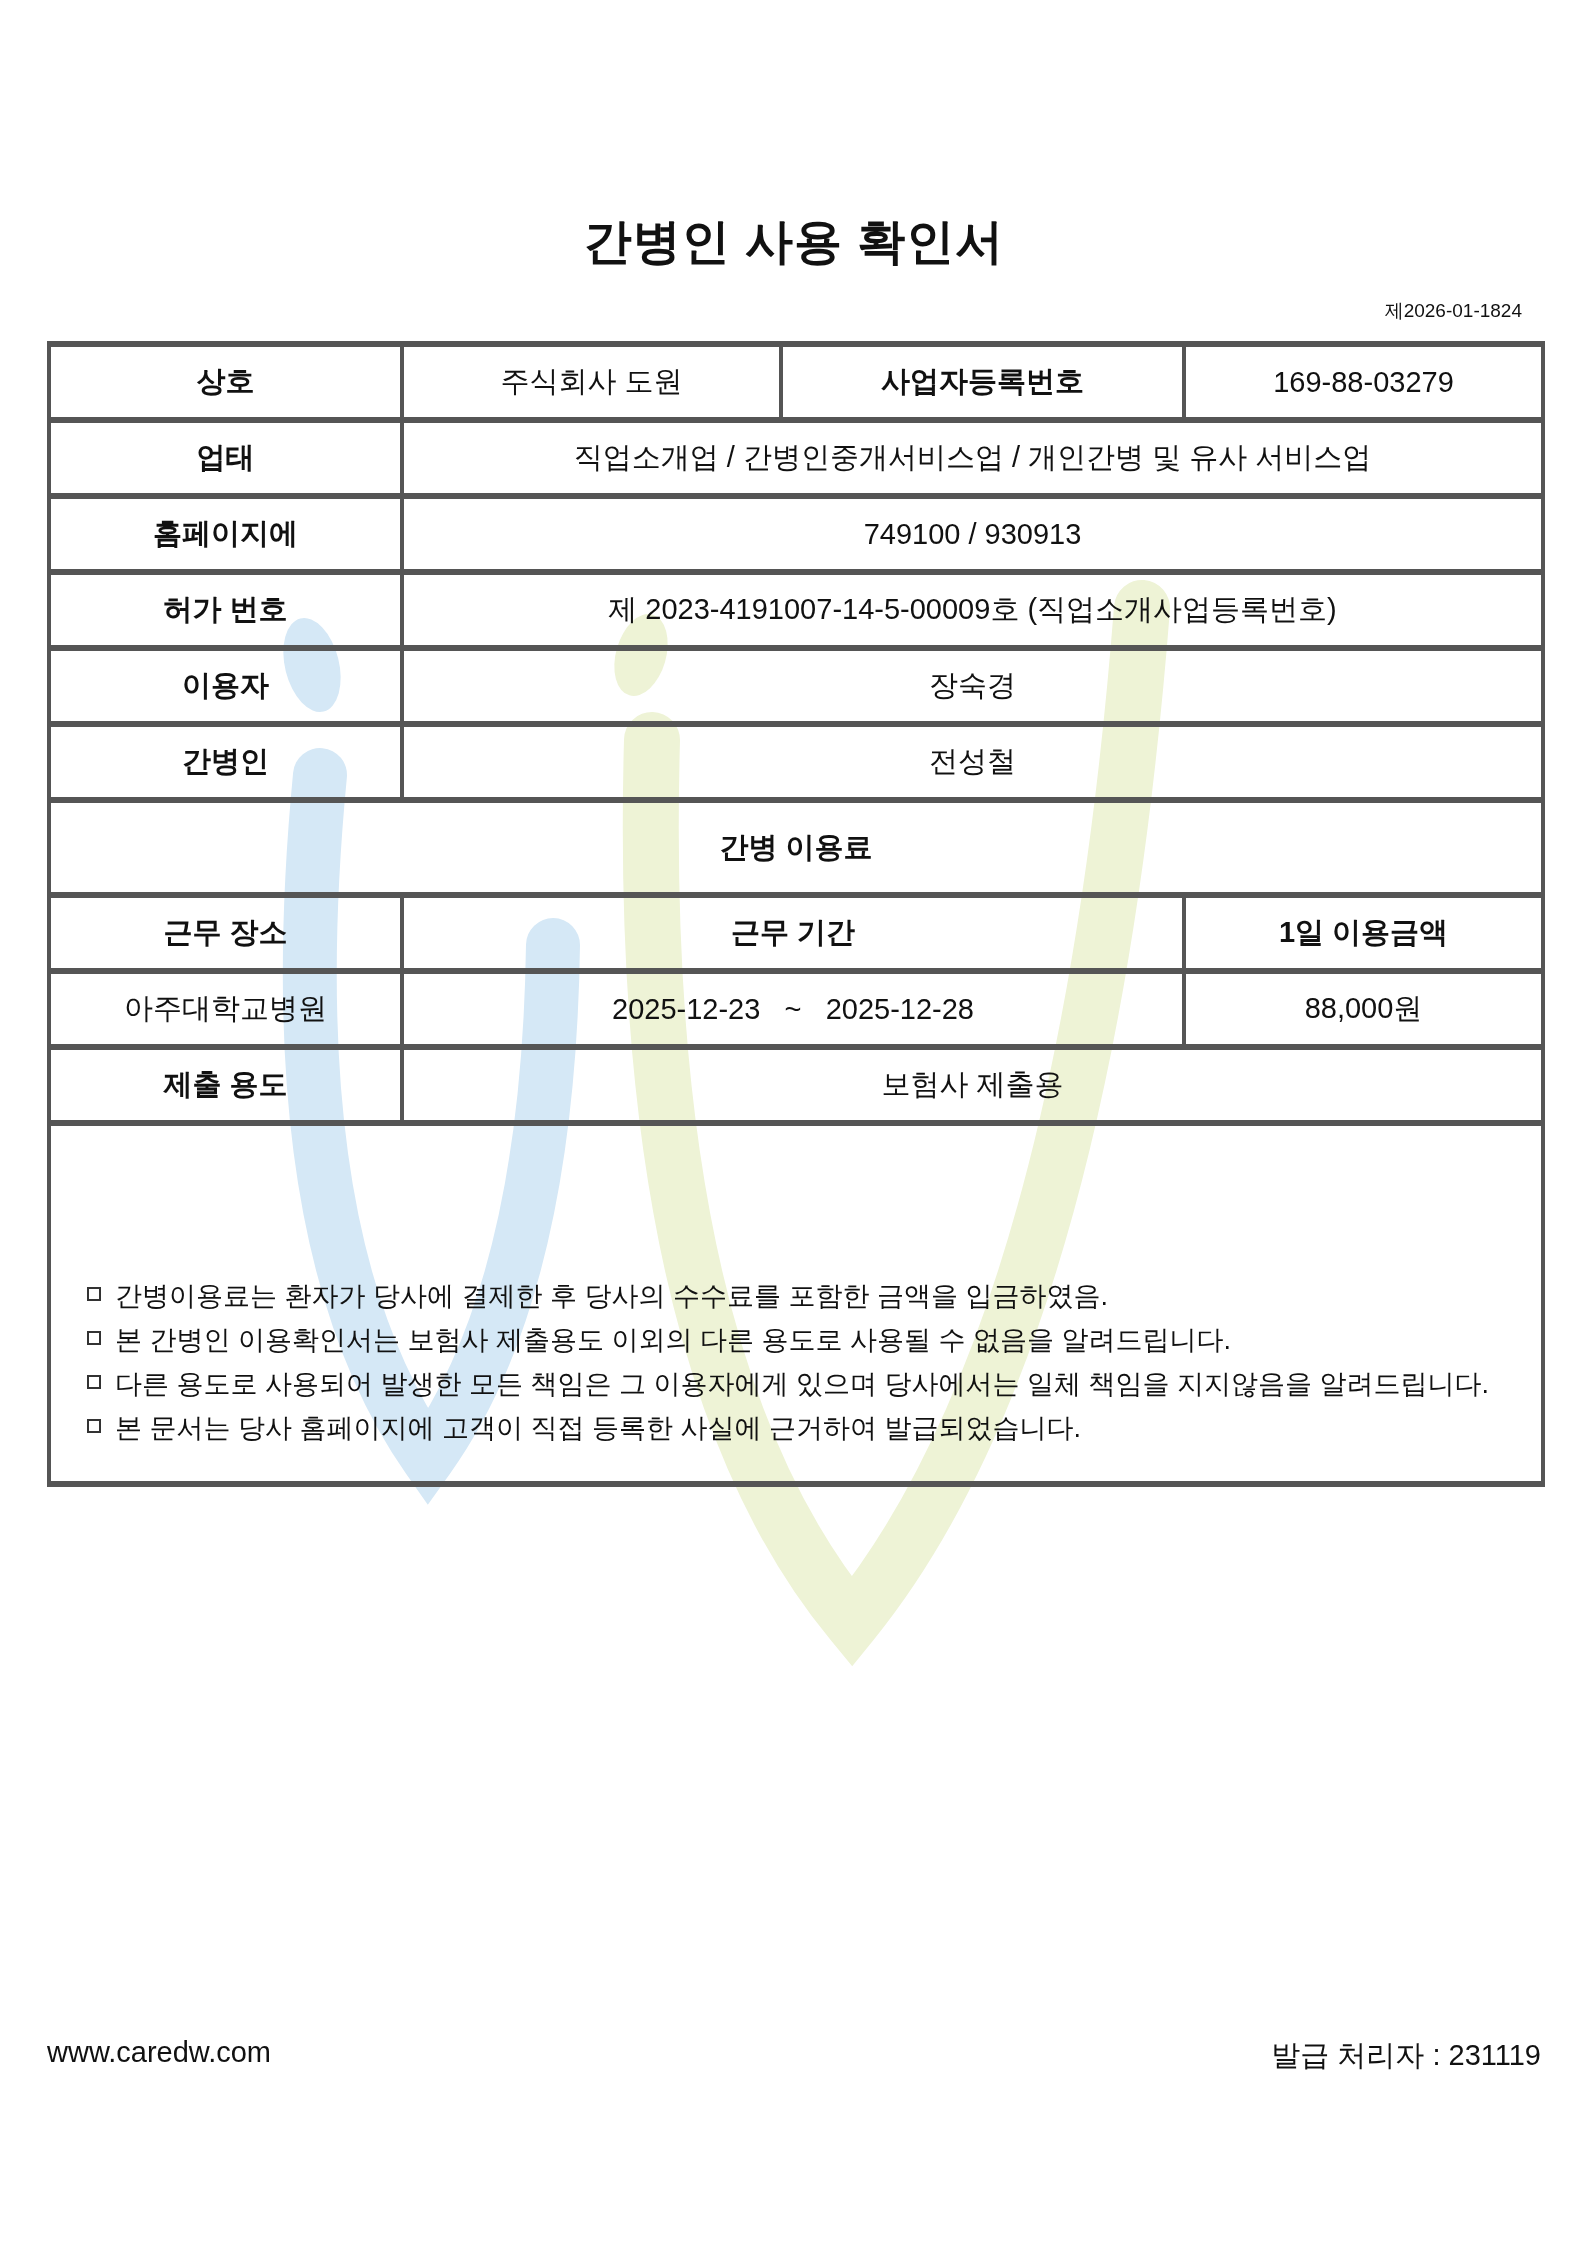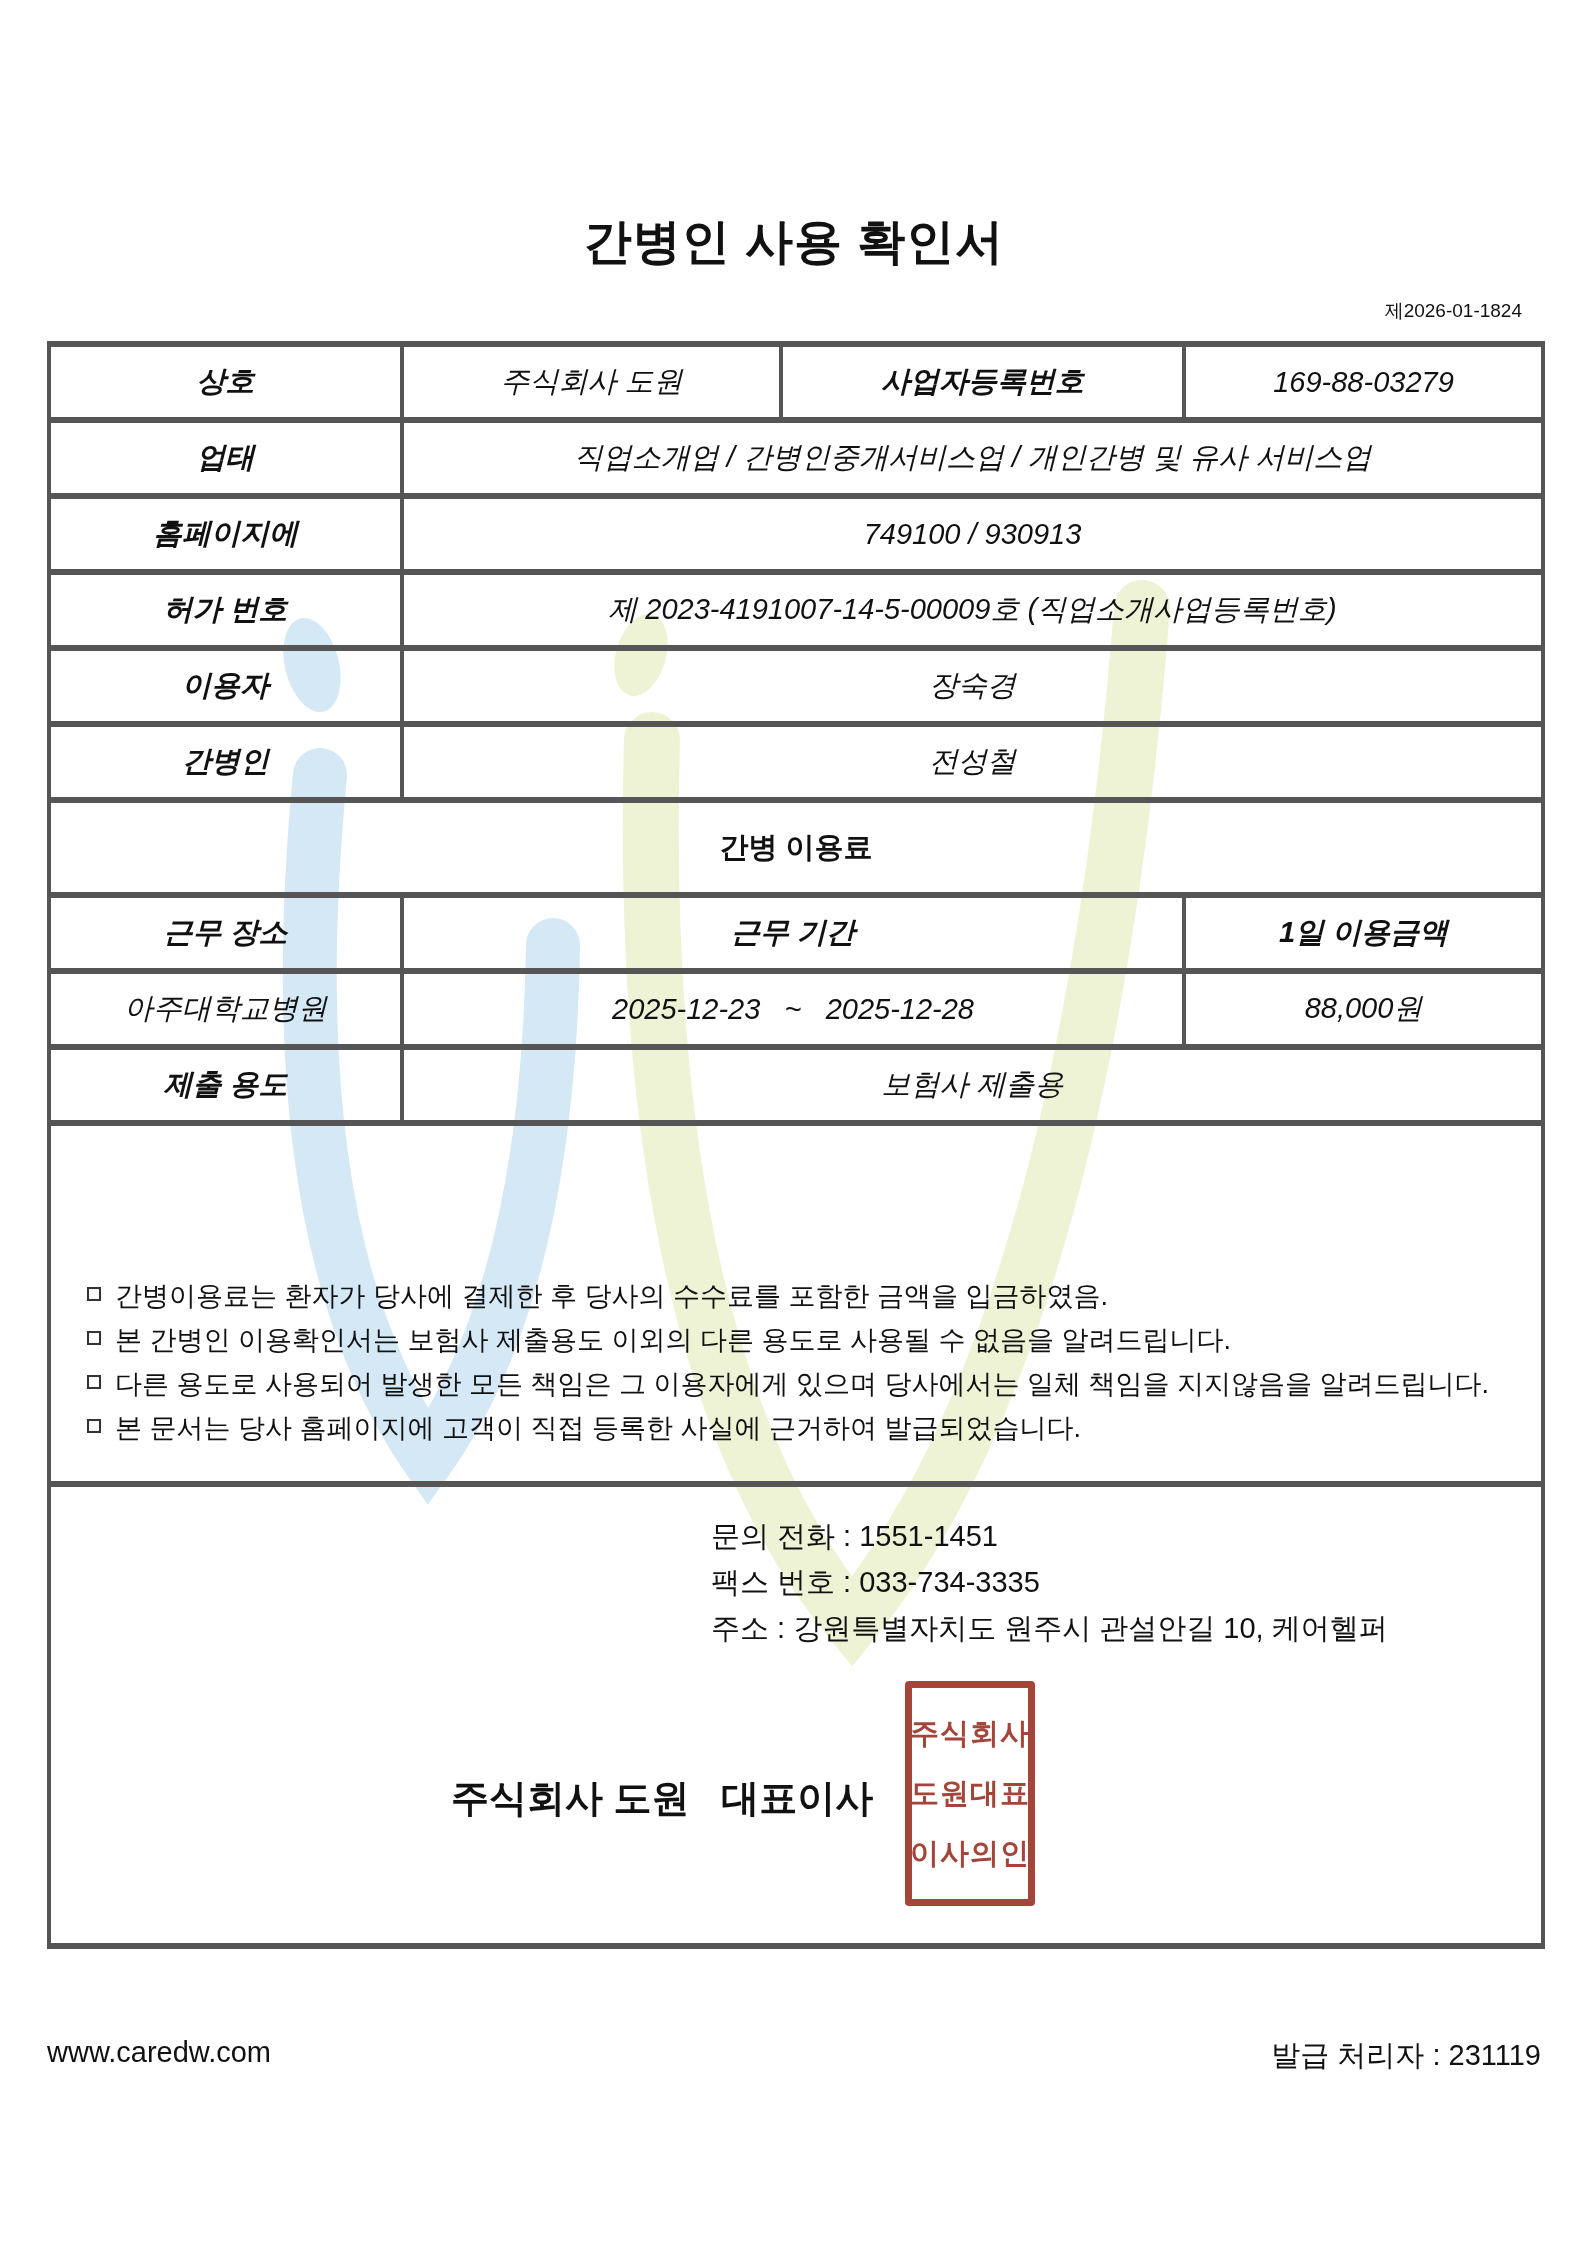--- a/index.html
+++ b/index.html
@@ -23,21 +23,21 @@
   table#main-table {
     position:absolute; left:47px; top:341px; width:1494px;
     border-collapse:collapse; table-layout:fixed; background:transparent;
   }
   #main-table td {
     border:4px solid #555555; border-top-width:6px; border-bottom-width:6px;
     text-align:center; vertical-align:middle; font-size:29px; padding:0;
     background:transparent; overflow:hidden;
   }
   #main-table .label { font-weight:bold; }
-  tr.h-reg    { height:76px;font-style:italic; }
+  tr.h-reg    { height:76px; }
   tr.h-sec    { height:95px; }
   tr.h-notes  { height:361px; }
   tr.h-bottom { height:462px; }
   td.section-header { font-size:40px; font-weight:bold; }
   .pre { white-space:pre; }
 
   td.notes-cell { vertical-align:top; text-align:left; }
   .notes-inner { padding:116px 20px 0 36px; }
   .note-line { display:flex; align-items:baseline; font-size:27px; line-height:44px; }
   .note-bullet {
@@ -165,35 +165,20 @@
               <span>다른 용도로 사용되어 발생한 모든 책임은 그 이용자에게 있으며 당사에서는 일체 책임을 지지않음을 알려드립니다.</span>
             </div>
             <div class="note-line">
               <span class="note-bullet"></span>
               <span>본 문서는 당사 홈페이지에 고객이 직접 등록한 사실에 근거하여 발급되었습니다.</span>
             </div>
           </div>
         </td>
       </tr>
 
-      <tr class="h-bottom">
-        <td colspan="4" class="bottom-cell">
-          <div id="contact-block">
-            <div>문의 전화 : 1551-1451</div>
-            <div>팩스 번호 : 033-734-3335</div>
-            <div>주소 : 강원특별자치도 원주시 관설안길 10, 케어헬퍼</div>
-          </div>
-          <div id="company-line">주식회사 도원   대표이사</div>
-          <div id="seal">
-            <div class="seal-row">주식회사</div>
-            <div class="seal-row">도원대표</div>
-            <div class="seal-row">이사의인</div>
-          </div>
-        </td>
-      </tr>
     </tbody>
       </table>
 
     <div id="footer-left">www.caredw.com</div>
     <div id="footer-right">발급 처리자 : 231119</div>
 
   </div>
 </div>
 
 </body></html>

